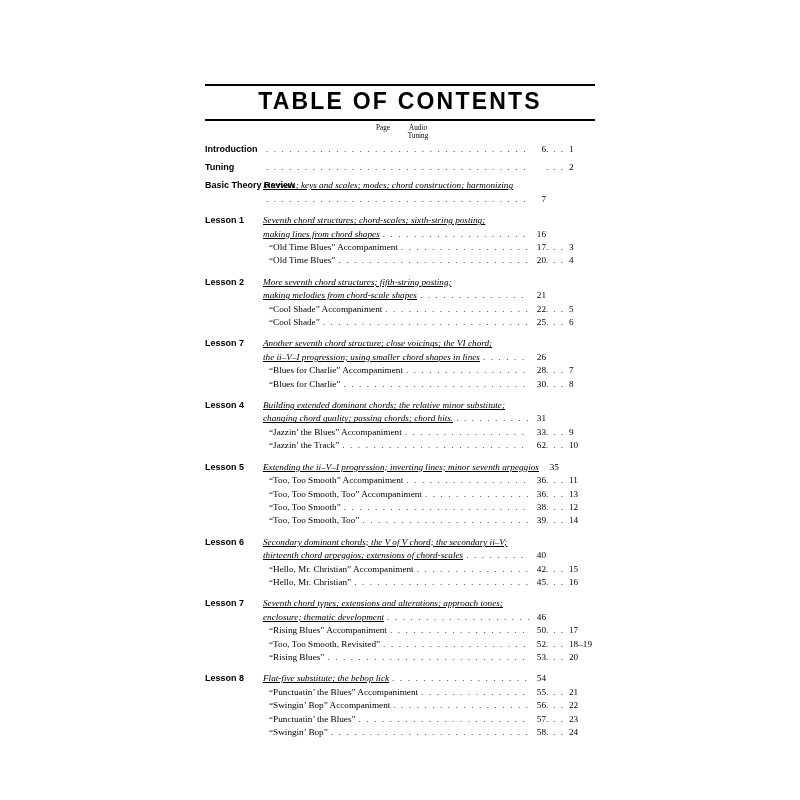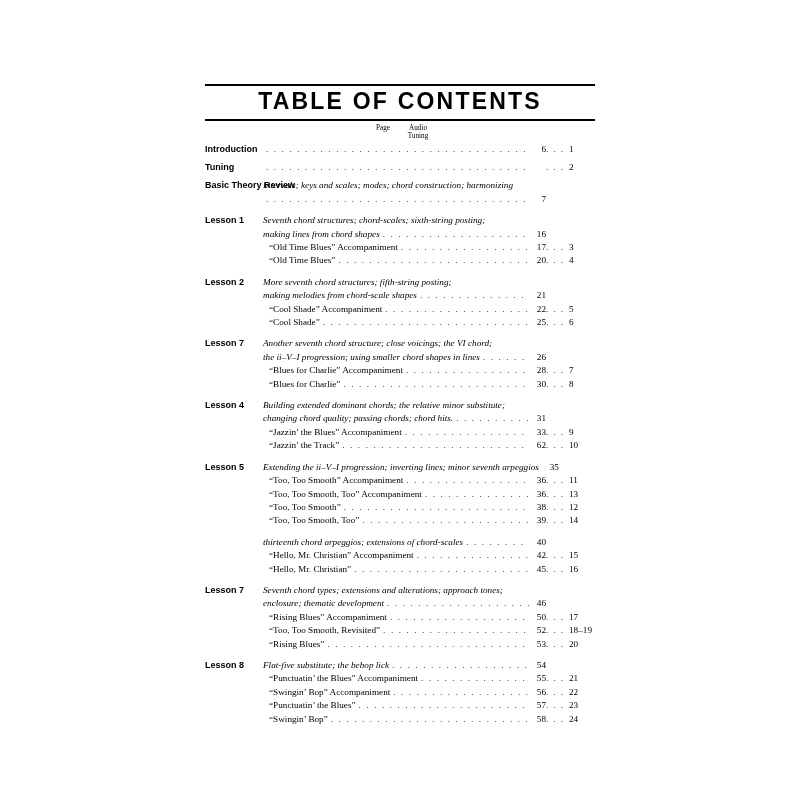--- a/index.html
+++ b/index.html
@@ -75,20 +75,21 @@
     flex: 0 0 auto;
     width: 58px;
   }
   .label-spacer {
     flex: 0 0 auto;
     width: 58px;
   }
   .desc {
     font-style: italic;
     flex: 0 0 auto;
+    text-decoration: underline;
   }
   .song {
     font-style: normal;
     flex: 0 0 auto;
     padding-left: 6px;
   }
   .dots {
     flex: 1 1 auto;
     overflow: hidden;
     white-space: nowrap;
@@ -356,20 +357,28 @@
             <div class="song">“Too, Too Smooth, Too”</div>
             <div class="dots">. . . . . . . . . . . . . . . . . . . . . . . . . . . . . . . . . . . . . . . . . . . . . . . . . . . . . . . . . . . . . . . . . . . . . . . . . . . . . . . . . . . . . . . . . . . . . . . . . . . . . . . . . . . . . . . . . . . . . . . . . . . . . . . . . . . . . . . . . . . . . . . . . . . . . . . . . . . . . . . </div>
             <div class="pg">39</div>
             <div class="trk-dots">. . . .</div>
             <div class="trk">14</div>
           </div>
         </div>
         <div class="group-gap"></div>
         <div class="block">
           <div class="row">
+            <div class="label">Lesson 6</div>
+            <div class="desc">Secondary dominant chords; the V of V chord; the secondary ii–V;</div>
+            <div class="dots"></div>
+            <div class="pg"></div>
+            <div class="trk-dots"></div>
+            <div class="trk"></div>
+          </div>
+          <div class="row">
             <div class="label-spacer"></div>
             <div class="desc">thirteenth chord arpeggios; extensions of chord-scales</div>
             <div class="dots">. . . . . . . . . . . . . . . . . . . . . . . . . . . . . . . . . . . . . . . . . . . . . . . . . . . . . . . . . . . . . . . . . . . . . . . . . . . . . . . . . . . . . . . . . . . . . . . . . . . . . . . . . . . . . . . . . . . . . . . . . . . . . . . . . . . . . . . . . . . . . . . . . . . . . . . . . . . . . . . </div>
             <div class="pg">40</div>
             <div class="trk-dots"></div>
             <div class="trk"></div>
           </div>
           <div class="row">
             <div class="label-spacer"></div>
             <div class="song">“Hello, Mr. Christian” Accompaniment</div>

